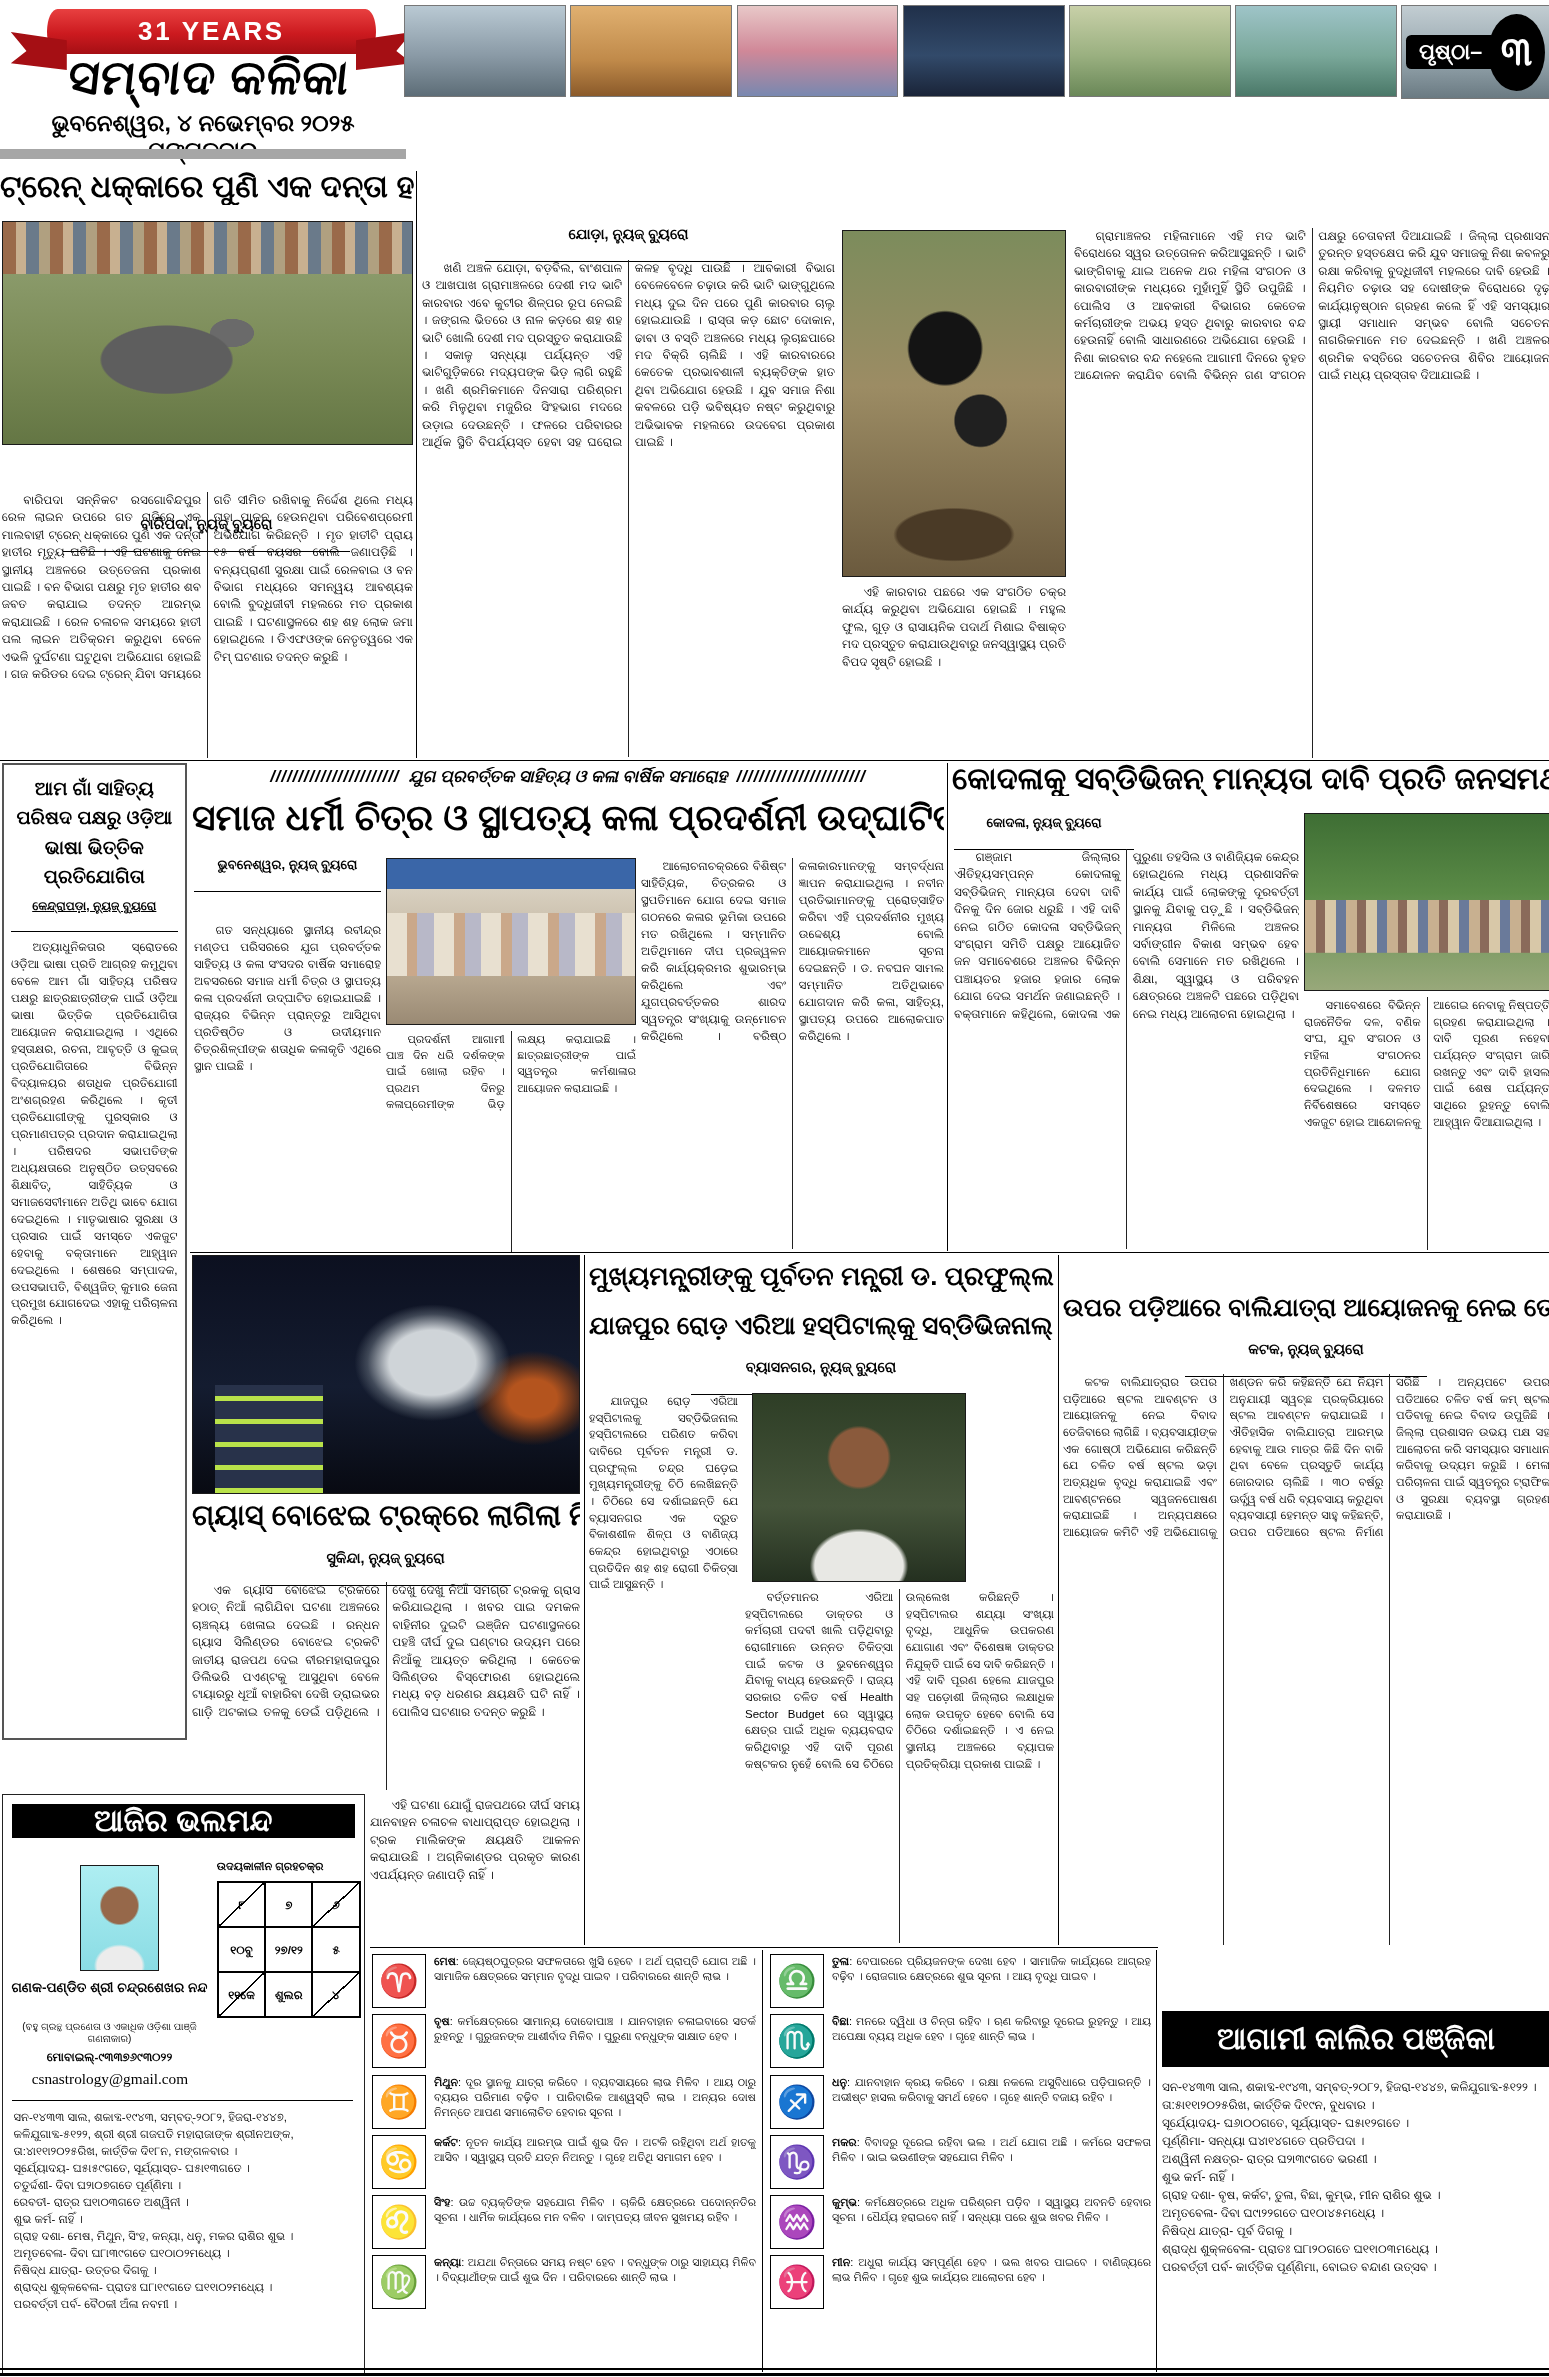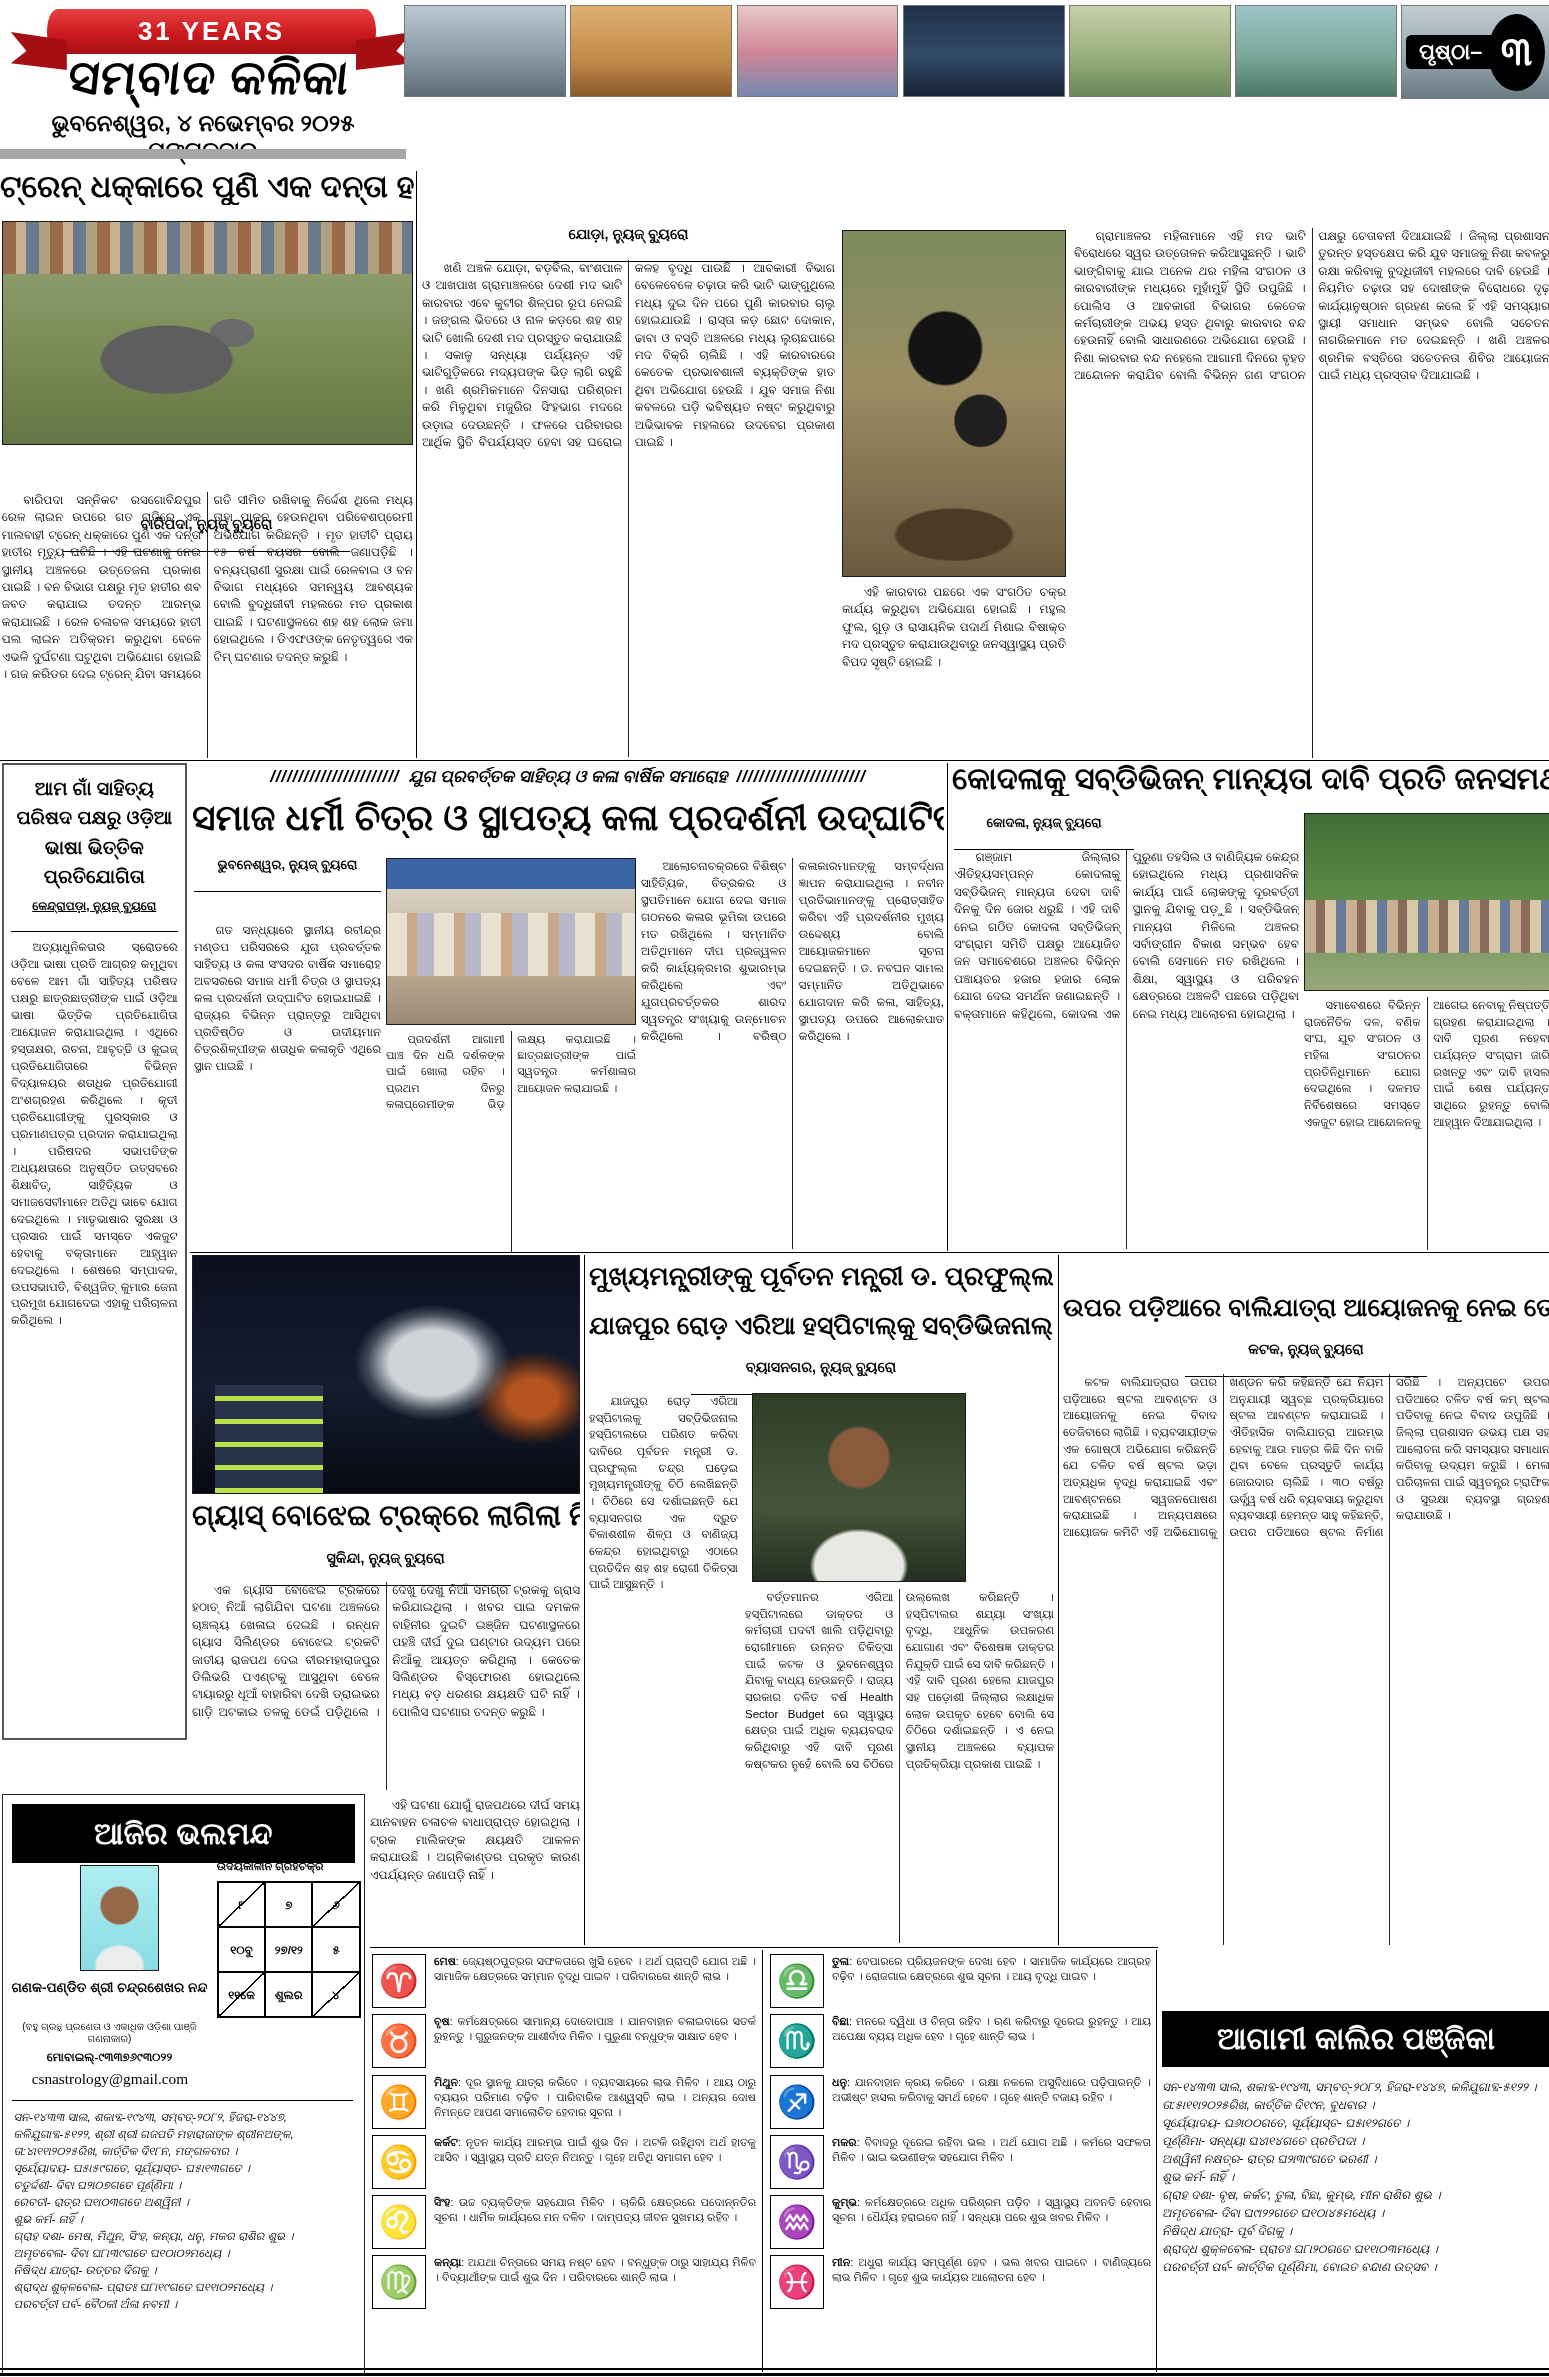--- a/index.html
+++ b/index.html
@@ -8,21 +8,21 @@
   .just{text-align:justify;font-size:12px;line-height:1.45;overflow:hidden;text-indent:21.5px;}
   .c2{column-count:2;column-gap:12.6px;column-rule:0.9px solid #222;}
   .c3{column-count:3;column-gap:12.6px;column-rule:0.9px solid #222;}
   .hl{font-weight:bold;text-align:center;line-height:1.15;white-space:nowrap;overflow:hidden;}
   .hl-wrap{font-weight:bold;text-align:center;line-height:1.3;}
   .byline{font-weight:bold;text-align:center;font-size:14.4px;border-bottom:1.3px solid #000;padding-bottom:18px;overflow:hidden;white-space:nowrap;}
   .photo{border:1.8px solid #1a1a1a;box-sizing:border-box;}
   .vrule{width:0.9px;background:#000;}
   .hrule{height:0.9px;background:#000;}
   .banner{background:#000;color:#fff;display:flex;align-items:center;justify-content:center;font-weight:bold;}
-  .pre{white-space:pre-line;font-style:italic;}
+  .pre{white-space:pre-line;}
   .kicker{display:flex;align-items:center;justify-content:center;gap:9px;font-weight:bold;font-style:italic;font-size:17px;overflow:hidden;white-space:nowrap;}
   .kicker .sl{letter-spacing:0.9px;font-weight:bold;}
   .zcol .zrow{display:flex;gap:8px;margin-bottom:6.3px;align-items:flex-start;}
   .zicon{width:52px;height:52px;border:1.8px solid #000;display:flex;align-items:center;justify-content:center;font-size:32px;flex:0 0 auto;background:#fff;}
   .ztext{font-size:11px;line-height:1.36;text-align:justify;overflow:hidden;}
   .zname{font-weight:bold;}
   .gchart{display:grid;grid-template-columns:repeat(3,1fr);grid-template-rows:repeat(3,1fr);border:1.8px solid #000;background:#fff;}
   .gcell{border:0.9px solid #000;display:flex;align-items:center;justify-content:center;font-size:11.7px;font-weight:bold;}
   .gdiag{background:linear-gradient(to bottom right,transparent 48.8%,#000 48.8% 51.2%,transparent 51.2%);}
   .ribbon{background:linear-gradient(180deg,#e84040 0%,#cc1a1f 55%,#a50f14 100%);border-radius:10.8px/23px;display:flex;align-items:center;justify-content:center;color:#fff;font-weight:bold;font-size:26px;letter-spacing:2.7px;}
@@ -150,21 +150,21 @@
 ପୂର୍ଣ୍ଣିମା- ସନ୍ଧ୍ୟା ଘ୪ା୧୪ଗତେ ପ୍ରତିପଦା ।
 ଅଶ୍ୱିନୀ ନକ୍ଷତ୍ର- ରାତ୍ର ଘ୨ା୩୯ଗତେ ଭରଣୀ ।
 ଶୁଭ କର୍ମ- ନାହିଁ ।
 ଗ୍ରାହ ଦଶା- ବୃଷ, କର୍କଟ, ତୁଳା, ବିଛା, କୁମ୍ଭ, ମୀନ ରାଶିର ଶୁଭ ।
 ଅମୃତବେଳା- ଦିବା ଘ୯ା୨୨ଗତେ ଘ୧୦ା୪୫ମଧ୍ୟେ ।
 ନିଷିଦ୍ଧ ଯାତ୍ରା- ପୂର୍ବ ଦିଗକୁ ।
 ଶ୍ରାଦ୍ଧ ଶୁକ୍ଳବେଳା- ପ୍ରାତଃ ଘ୮ା୨୦ଗତେ ଘ୧୧ା୦୩ମଧ୍ୟେ ।
 ପରବର୍ତ୍ତୀ ପର୍ବ- କାର୍ତ୍ତିକ ପୂର୍ଣ୍ଣିମା, ବୋଇତ ବନ୍ଦାଣ ଉତ୍ସବ ।</div>
 
   <div class="abs" style="left:1.8px;top:1794px;width:363px;height:582px;border:1.8px solid #222;box-sizing:border-box;">
-    <div class="banner" style="margin:9px;height:59px;font-size:30.5px;">ଆଜିର ଭଲମନ୍ଦ</div>
+    <div class="banner" style="margin:9px;height:34px;font-size:30.5px;">ଆଜିର ଭଲମନ୍ଦ</div>
     <div class="abs photo" style="left:77px;top:70px;width:79px;height:106px;background:
         radial-gradient(circle 20px at 50% 38%, #96684a 0 90%, transparent 100%),
         radial-gradient(ellipse 32px 27px at 50% 96%, #ececec 0 70%, transparent 80%),
         linear-gradient(180deg,#aeeef2,#8adce4);"></div>
     <div class="abs" style="left:214px;top:65px;width:142px;font-size:11.2px;font-weight:bold;text-align:left;">ଉଦୟକାଳୀନ ଗ୍ରହଚକ୍ର</div>
     <div class="abs gchart" style="left:214px;top:86px;width:142px;height:135px;">
       <div class="gcell gdiag">୮</div>
       <div class="gcell">୭</div>
       <div class="gcell gdiag">୬</div>
       <div class="gcell">୧୦ବୁ</div>

